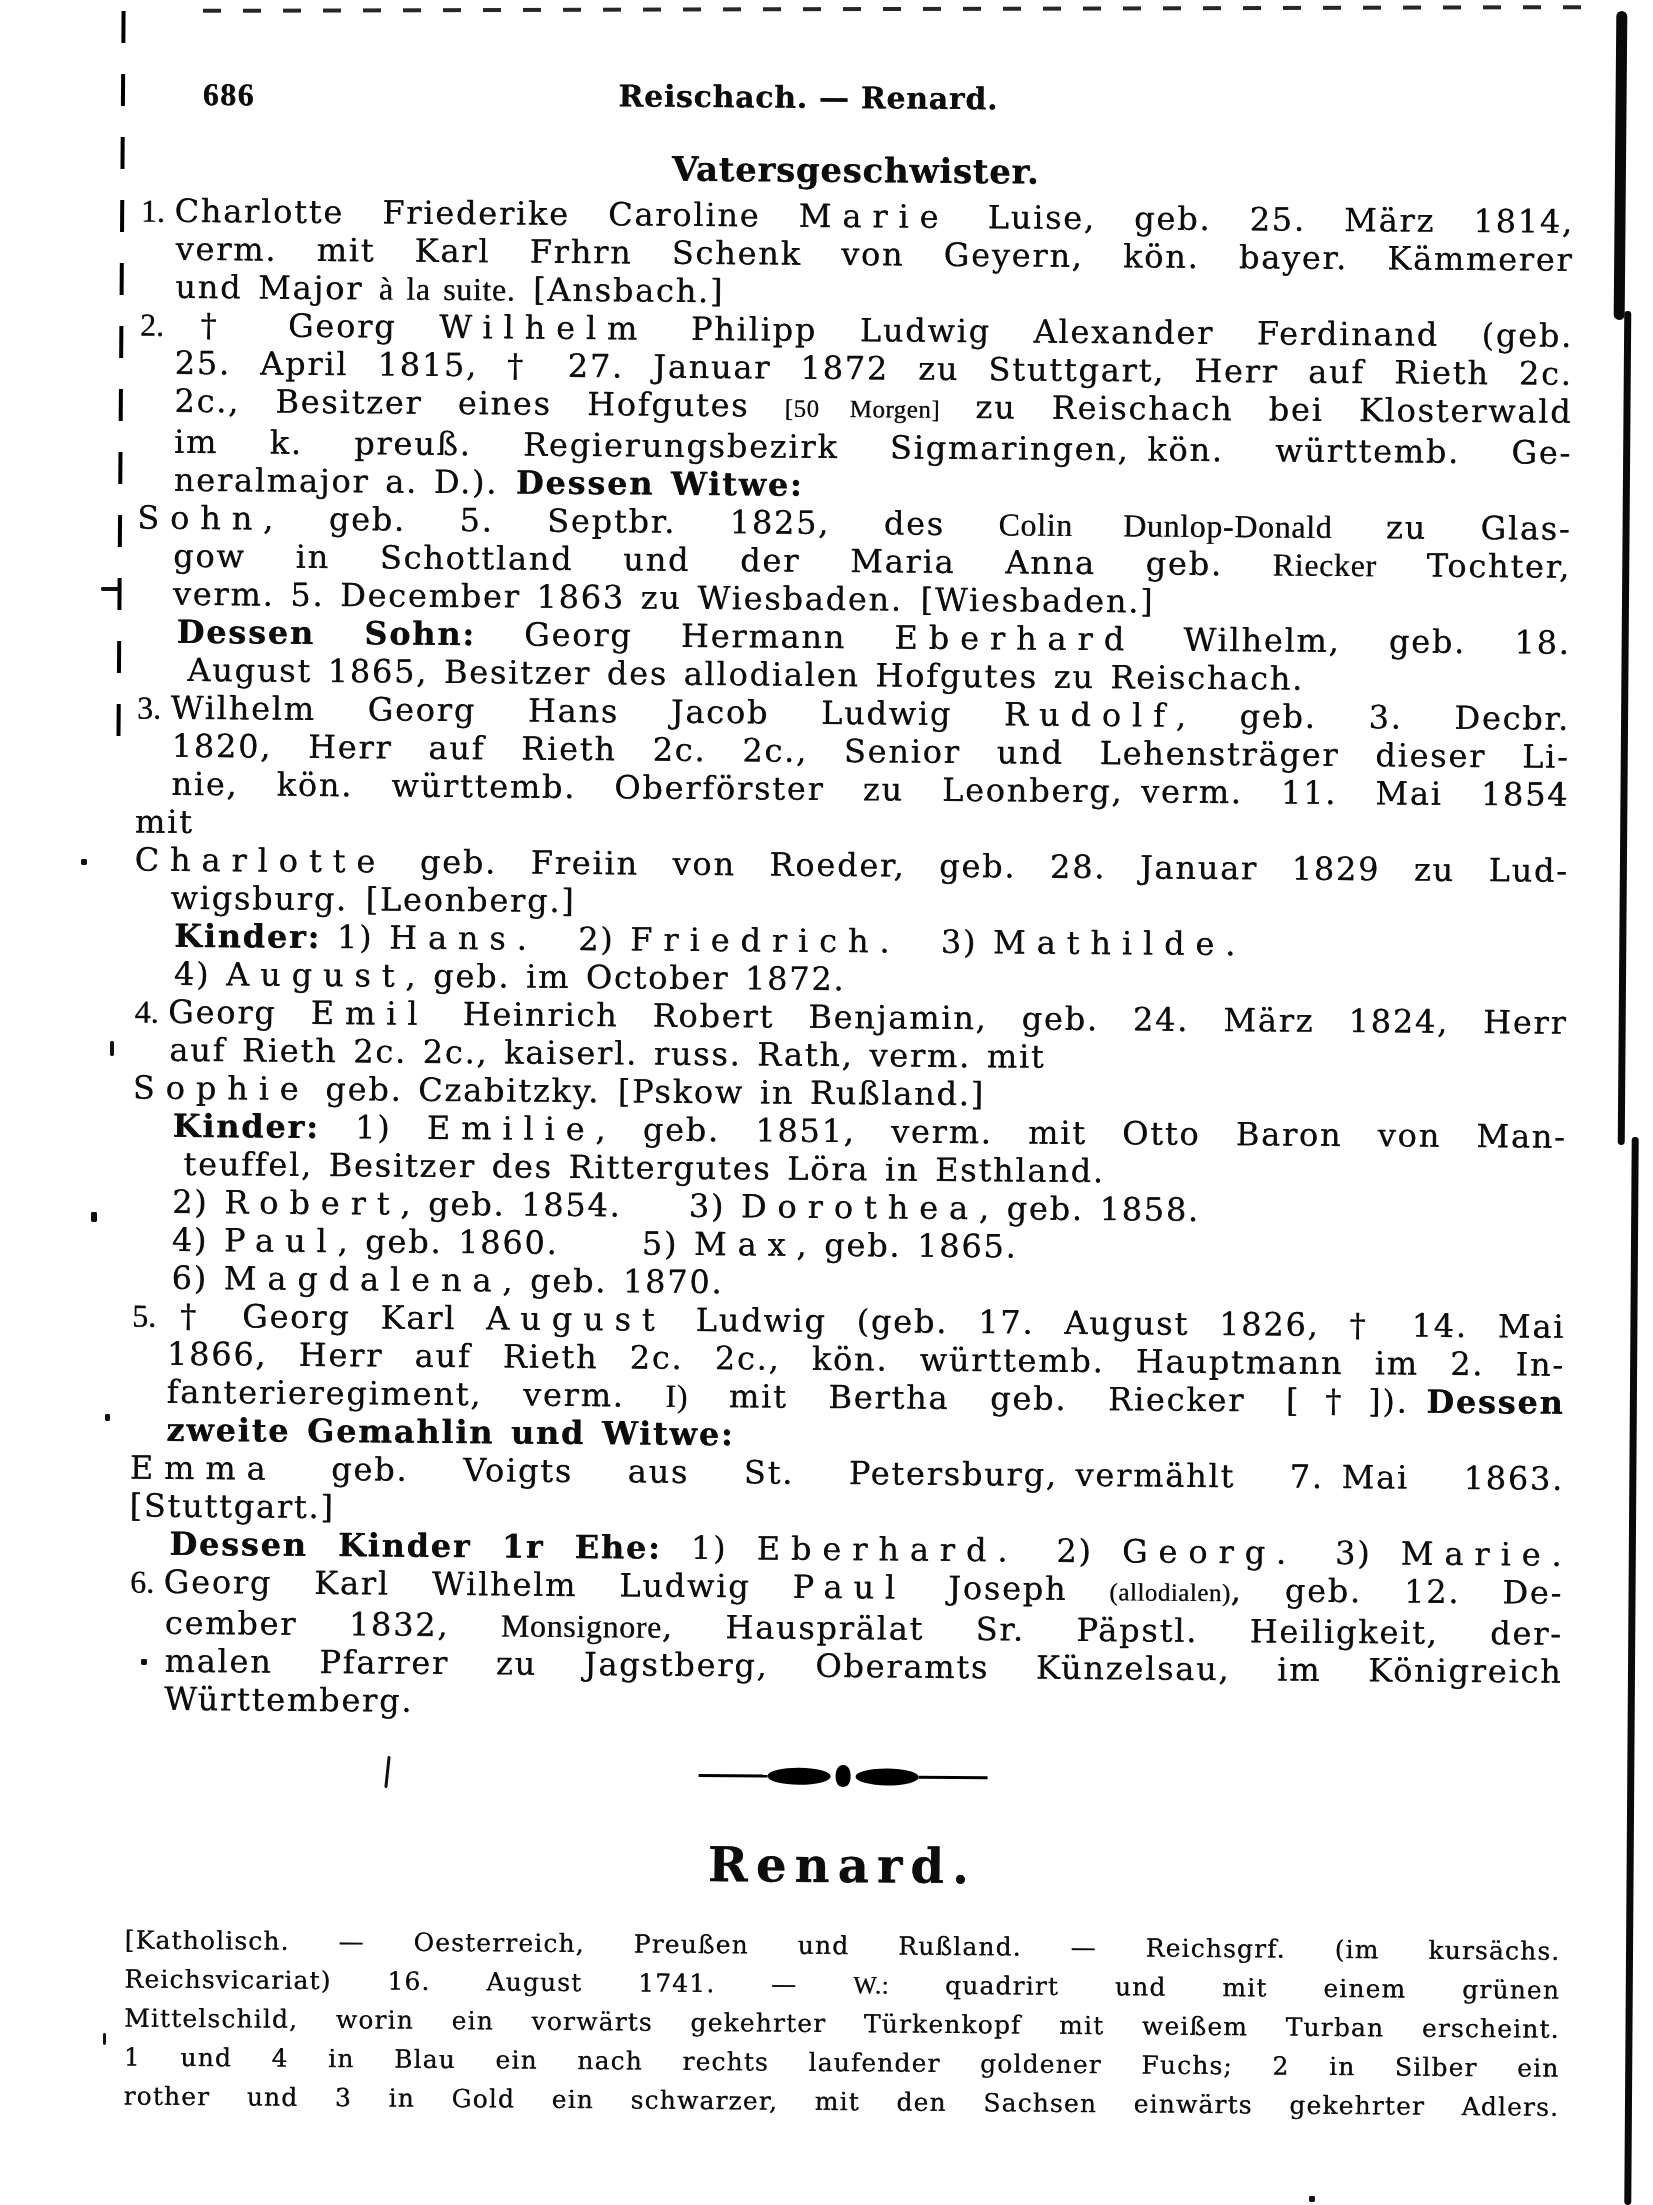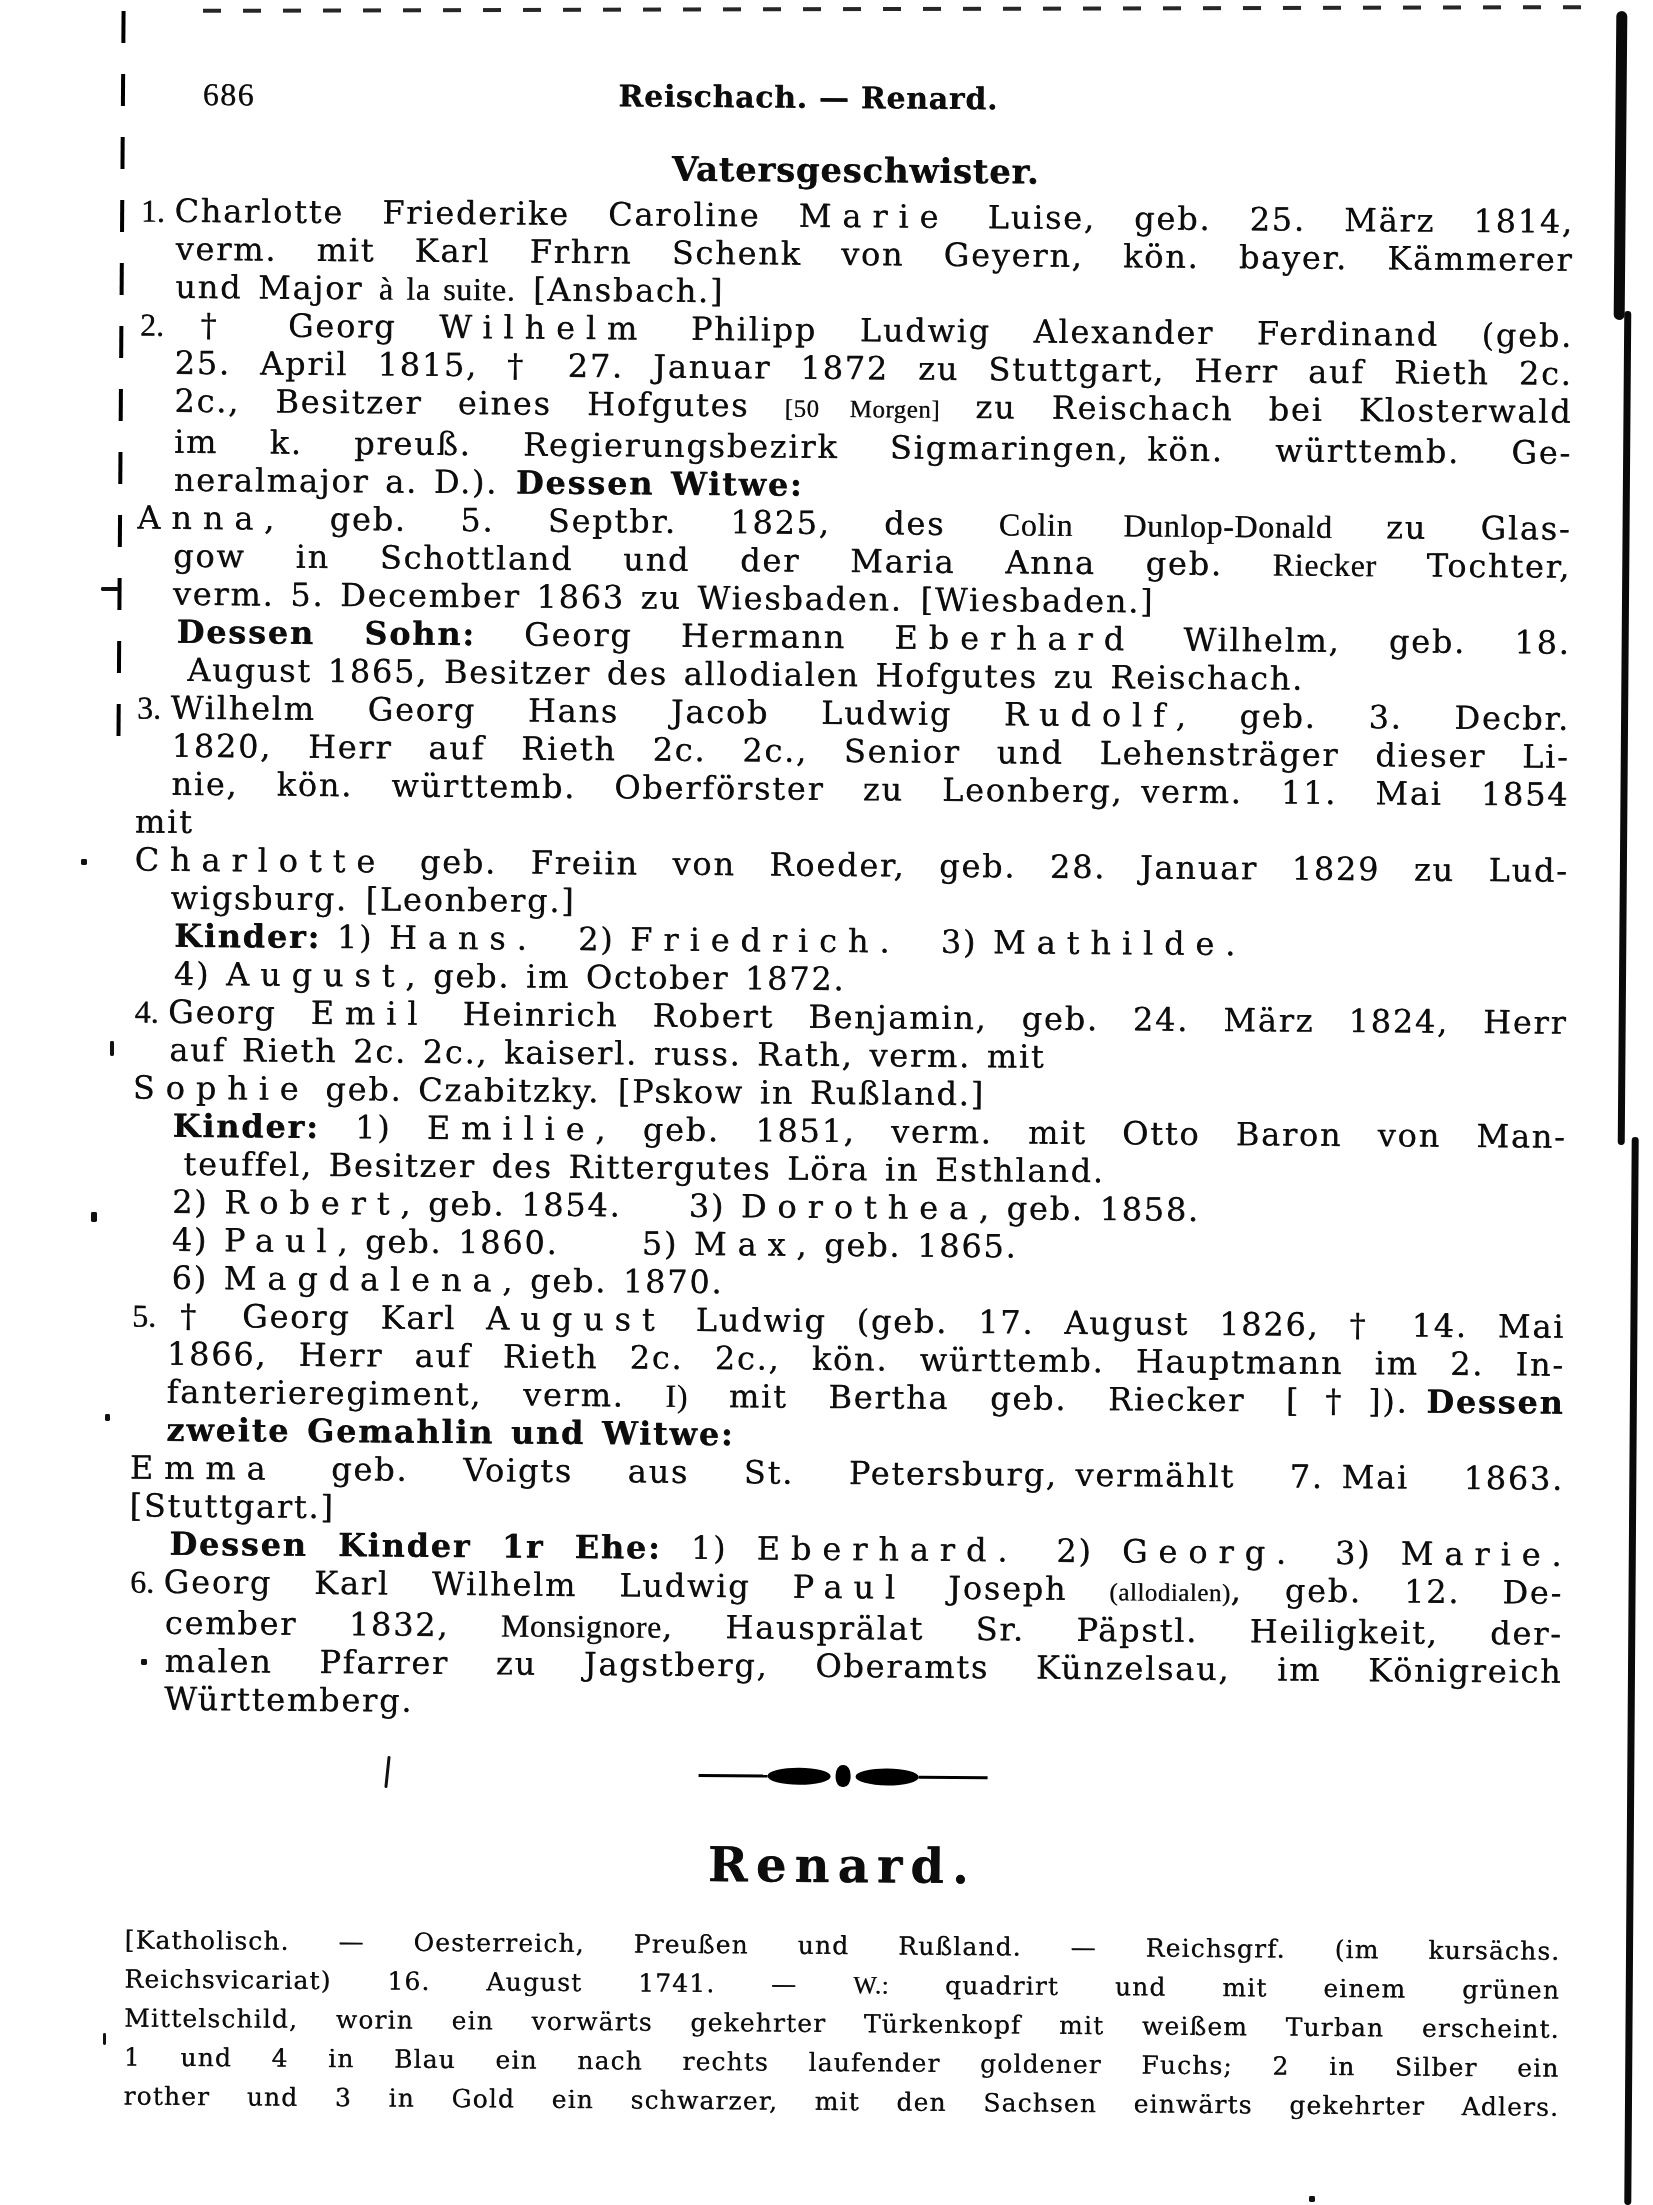--- a/index.html
+++ b/index.html
@@ -25,21 +25,21 @@
   .right-c{left:1628px;top:1137px;width:6.9px;height:1068px;border-radius:3.4px;transform:rotate(0.4deg);}
   i.mark{position:absolute;background:#111;display:block;border-radius:1.4px;}
   
   .content{
     position:absolute;left:138px;top:69px;width:1437px;
     transform:rotate(0.45deg);transform-origin:40% 0;
     text-shadow:0.4px 0.2px 0 rgba(12,12,12,0.8);
   }
   .pg-header{position:relative;height:43px;}
   .page-num{
-    position:absolute;left:65px;top:11px;font-size:32px;font-weight:normal;
+    position:absolute;left:65px;top:11px;font-size:32px;font-weight:bold;
     font-family:"Liberation Serif", serif;letter-spacing:1.4px;
   }
   .running{
     text-align:center;font-size:30px;font-weight:bold;letter-spacing:0.7px;
     transform:translateX(-48px);padding-top:9.6px;
   }
   .h-vaters{
     text-align:center;font-size:34px;font-weight:bold;margin:37px 0 6.9px 0;
     letter-spacing:0.7px;
   }
@@ -103,21 +103,21 @@
 
   <div id="reischach-lines">
       <div class="tl item"><span class="num">1.</span><span class="seg">Charlotte Friederike Caroline </span><span class="seg sp">Marie</span><span class="seg"> Luise, geb. 25. März 1814,</span></div>
       <div class="tl cont"><span class="seg">verm. mit Karl Frhrn Schenk von Geyern, kön. bayer. Kämmerer</span></div>
       <div class="tl cont short"><span class="seg">und Major </span><span class="seg rom">à la suite.</span><span class="seg"> [Ansbach.]</span></div>
       <div class="tl item"><span class="num">2.</span><span class="seg">† Georg </span><span class="seg sp">Wilhelm</span><span class="seg"> Philipp Ludwig Alexander Ferdinand (geb.</span></div>
       <div class="tl cont"><span class="seg">25. April 1815, † 27. Januar 1872 zu Stuttgart, Herr auf Rieth 2c.</span></div>
       <div class="tl cont"><span class="seg">2c., Besitzer eines Hofgutes </span><span class="seg sm">[50 Morgen]</span><span class="seg"> zu Reischach bei Klosterwald</span></div>
       <div class="tl cont"><span class="seg">im k. preuß. Regierungsbezirk Sigmaringen, kön. württemb. Ge-</span></div>
       <div class="tl cont short"><span class="seg">neralmajor a. D.). </span><span class="seg b">Dessen Witwe:</span></div>
-      <div class="tl flush"><span class="seg sp">Anna</span><span class="seg">, geb. 5. Septbr. 1825, des </span><span class="seg rom">Colin Dunlop-Donald</span><span class="seg"> zu Glas-</span></div>
+      <div class="tl flush"><span class="seg sp">Sohn</span><span class="seg">, geb. 5. Septbr. 1825, des </span><span class="seg rom">Colin Dunlop-Donald</span><span class="seg"> zu Glas-</span></div>
       <div class="tl cont"><span class="seg">gow in Schottland und der Maria Anna geb. </span><span class="seg rom">Riecker</span><span class="seg"> Tochter,</span></div>
       <div class="tl cont short"><span class="seg">verm. 5. December 1863 zu Wiesbaden. [Wiesbaden.]</span></div>
       <div class="tl sub"><span class="seg b">Dessen Sohn:</span><span class="seg"> Georg Hermann </span><span class="seg sp">Eberhard</span><span class="seg"> Wilhelm, geb. 18.</span></div>
       <div class="tl subcont short"><span class="seg">August 1865, Besitzer des allodialen Hofgutes zu Reischach.</span></div>
       <div class="tl item"><span class="num">3.</span><span class="seg">Wilhelm Georg Hans Jacob Ludwig </span><span class="seg sp">Rudolf</span><span class="seg">, geb. 3. Decbr.</span></div>
       <div class="tl cont"><span class="seg">1820, Herr auf Rieth 2c. 2c., Senior und Lehensträger dieser Li-</span></div>
       <div class="tl cont"><span class="seg">nie, kön. württemb. Oberförster zu Leonberg, verm. 11. Mai 1854</span></div>
       <div class="tl flush short"><span class="seg">mit</span></div>
       <div class="tl flush"><span class="seg sp">Charlotte</span><span class="seg"> geb. Freiin von Roeder, geb. 28. Januar 1829 zu Lud-</span></div>
       <div class="tl cont short"><span class="seg">wigsburg. [Leonberg.]</span></div>

